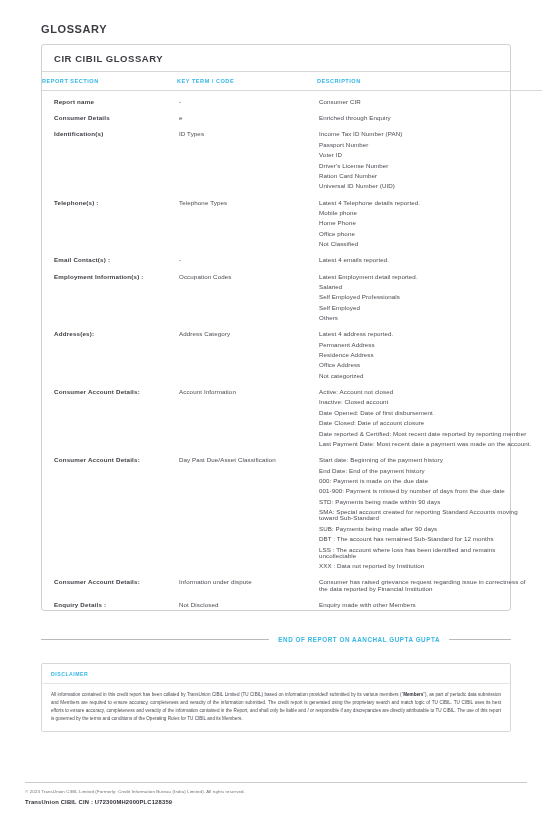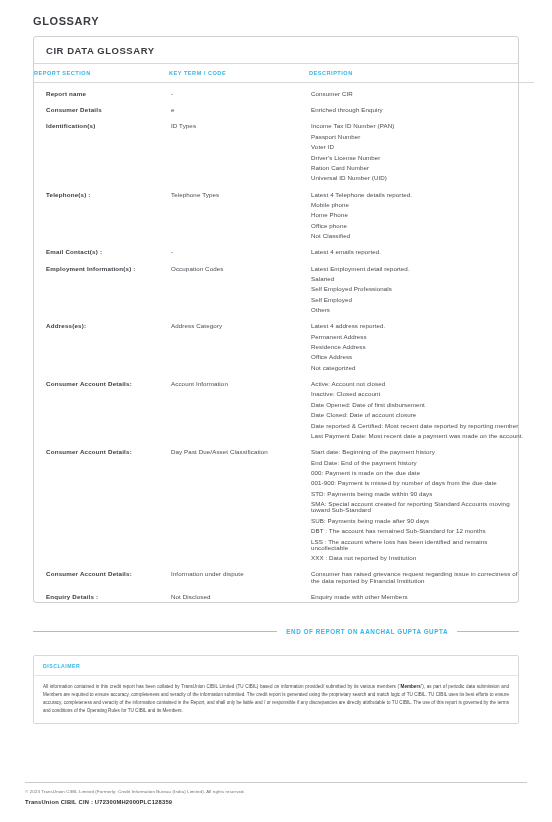--- a/index.html
+++ b/index.html
@@ -10,21 +10,21 @@
     background: #ffffff;
     font-family: "Liberation Sans", sans-serif;
     color: #3b3b42;
     overflow: hidden;
     position: relative;
   }
 
   .page {
     width: 552px;
     height: 822px;
-    padding: 8px;
+    padding: 16px;
     position: relative;
   }
 
   
   .section-title {
     font-size: 11px;
     font-weight: bold;
     letter-spacing: 0.6px;
     color: #3b3b42;
     padding: 7px 0 0 25px;
@@ -177,21 +177,21 @@
   }
 </style>
 </head>
 <body>
 
 <div class="page">
 
   <div class="section-title">GLOSSARY</div>
 
   <div class="card">
-    <div class="card-title">CIR DATA GLOSSARY</div>
+    <div class="card-title">CIR CIBIL GLOSSARY</div>
 
     <table class="glossary">
       <colgroup>
         <col class="c1">
           <col class="c2">
           <col class="c3">
       </colgroup>
       <thead>
         <tr>
           <th class="h1">REPORT SECTION</th>

